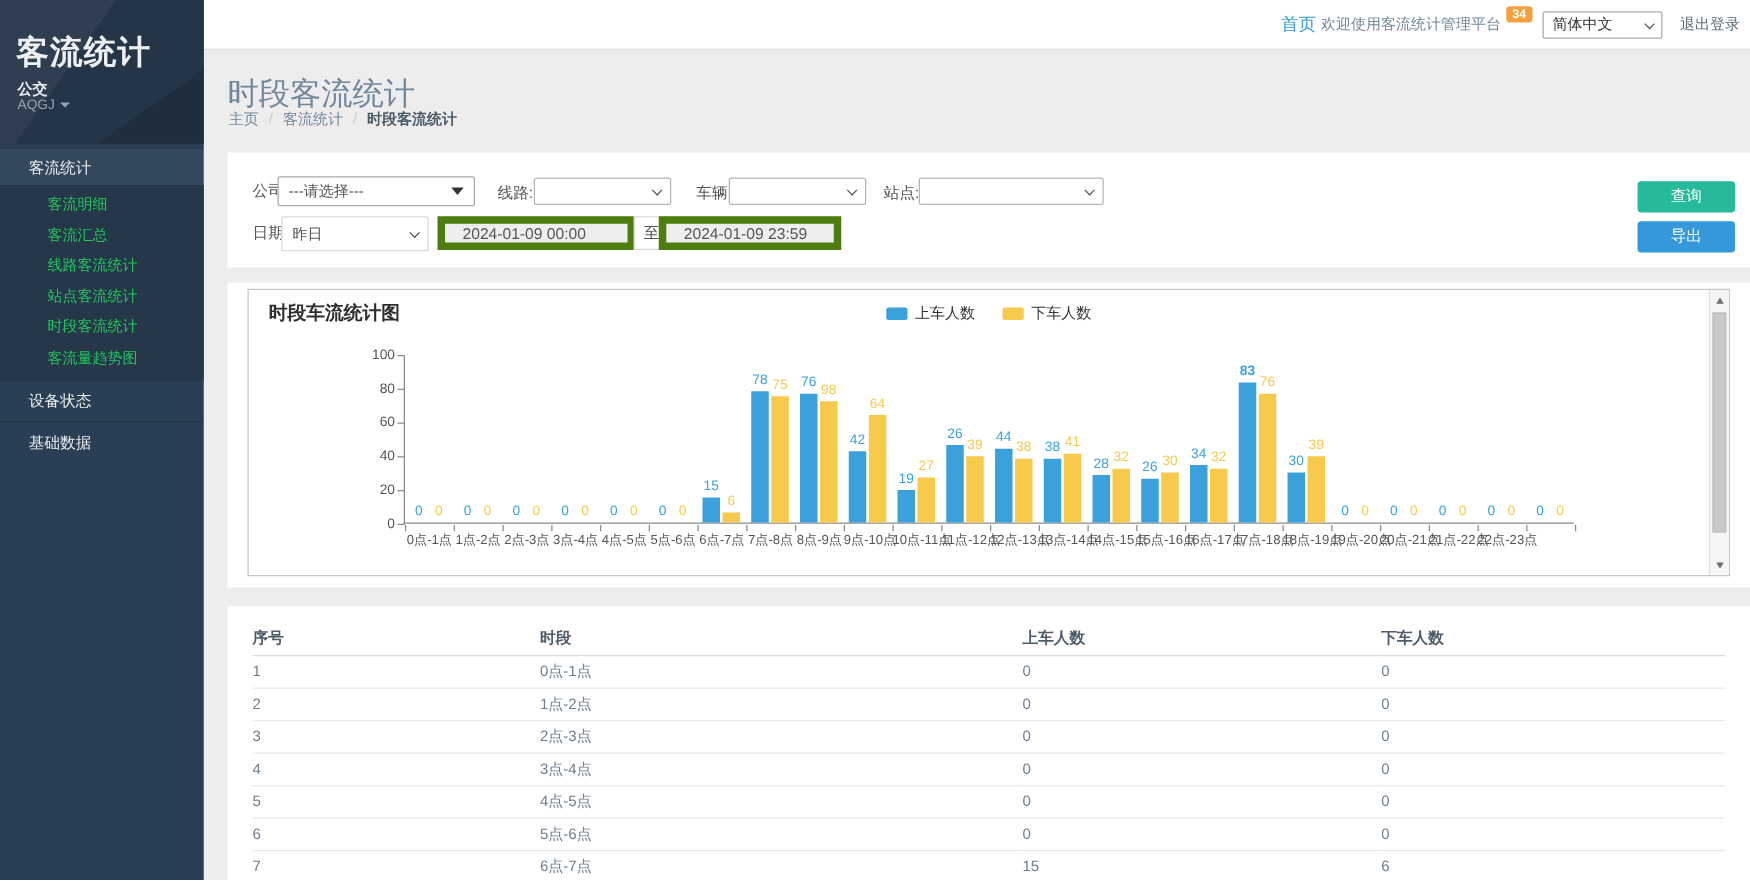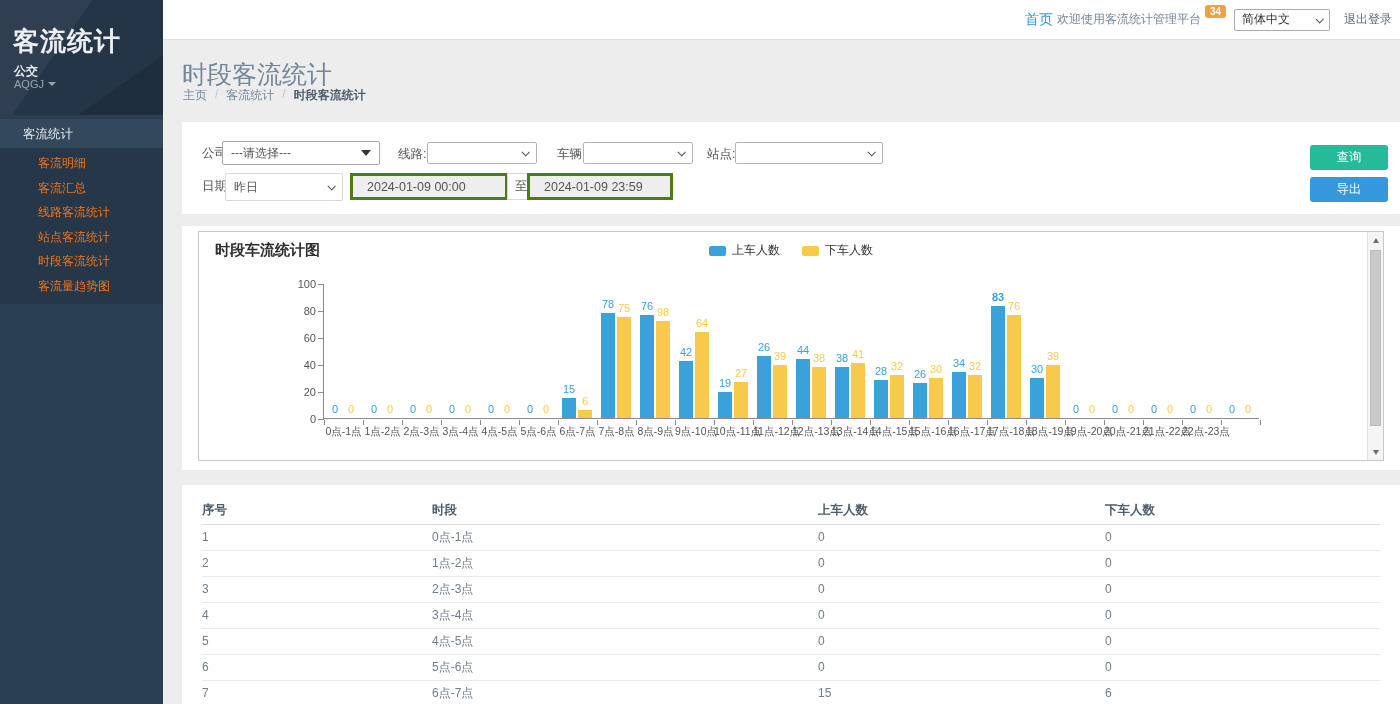--- a/index.html
+++ b/index.html
@@ -11,21 +11,21 @@
   .brand-block { position:relative; height:115px; background:#243548;
     background-image:linear-gradient(125deg, rgba(255,255,255,0.05) 0 38%, transparent 38%),
                      linear-gradient(-35deg, rgba(0,0,0,0.14) 0 26%, transparent 26%); }
   .brand-title { position:absolute; left:13px; top:24px; font-size:26px; font-weight:bold; color:#EDF0F2; letter-spacing:1px; }
   .org-name { position:absolute; left:14px; top:63px; font-size:12px; font-weight:bold; color:#E7ECF0; }
   .org-code { position:absolute; left:14px; top:78px; font-size:11px; color:#97A4B0; display:flex; align-items:center; gap:4px; }
   .caret-down { width:0; height:0; border-left:4px solid transparent; border-right:4px solid transparent; border-top:4px solid #97A4B0; display:inline-block; }
   .menu { position:absolute; top:118px; left:0; right:0; }
   .menu-parent { height:30px; line-height:30px; padding-left:23px; font-size:12.5px; color:#E7ECF0; background:rgba(255,255,255,0.05); border-top:1px solid rgba(0,0,0,0.18); cursor:pointer; }
   .child-menu { background:#253748; padding:3px 0 6px 0; }
-  .child-item { height:24.5px; line-height:24.5px; padding-left:38px; font-size:12px; color:#f97316; cursor:pointer; }
+  .child-item { height:24.5px; line-height:24.5px; padding-left:38px; font-size:12px; color:#22c55e; cursor:pointer; }
   .menu-section { height:33px; line-height:33px; padding-left:23px; font-size:12.5px; color:#E7ECF0; border-top:1px solid rgba(0,0,0,0.12); cursor:pointer; }
 
   
   .topnav { position:absolute; left:163px; top:0; width:1237px; height:40px; background:#FFFFFF; border-bottom:1px solid #DDE2E6;
     display:flex; align-items:center; justify-content:flex-end; padding-right:8px; }
   .home-link { font-size:14px; color:#3398DC; margin-right:4px; cursor:pointer; }
   .welcome-text { font-size:12px; color:#73879C; }
   .badge { background:#F3A13C; color:#fff; font-size:10px; font-weight:bold; border-radius:3px; padding:1px 5px; margin-left:4px; transform:translateY(-8px); }
   .lang-select { width:96px; height:22px; border:1px solid #ABABAB; border-radius:2px; background:#fff; margin-left:8px;
     display:flex; align-items:center; justify-content:space-between; padding:0 7px; font-size:12px; color:#333; cursor:pointer; }
@@ -45,21 +45,21 @@
   .panel { position:absolute; left:182px; width:1218px; background:#FFFFFF; }
   .filter-panel { top:122px; height:92px; }
   .chart-panel { top:226px; height:244px; }
   .table-panel { top:485px; height:240px; padding:12px 20px 0 20px; }
 
   
   .f-label { position:absolute; font-size:12.5px; color:#555; line-height:24px; }
   .select-box { position:absolute; height:24px; border:1px solid #A9A9A9; border-radius:2px; background:#fff;
     display:flex; align-items:center; justify-content:space-between; padding:0 8px; font-size:12px; color:#555; cursor:pointer; }
   .sel-thin { border:1px solid #B5B5B5; height:22px; }
-  .date-input { position:absolute; height:27px; background:#EEEEEE; border:3px solid #4d7c0f; font-size:12.5px; color:#555;
+  .date-input { position:absolute; height:27px; background:#EEEEEE; border:6px solid #4d7c0f; font-size:12.5px; color:#555;
     display:flex; align-items:center; padding-left:14px; cursor:pointer; }
   .to-box { position:absolute; height:27px; background:#FFFFFF; border:1px solid #D9D9D9; font-size:12.5px; color:#555;
     display:flex; align-items:center; padding:0 7px; }
   .btn { position:absolute; right:12px; width:78px; height:25px; border:none; border-radius:3px; color:#fff; font-size:12.5px;
     display:flex; align-items:center; justify-content:center; cursor:pointer; font-family:inherit; }
   .btn-query { top:23px; background:#26B99A; }
   .btn-export { top:55px; background:#3498DB; }
 
   
   .chart-box { position:absolute; left:16px; top:5px; width:1186px; height:230px; border:1px solid #C8C8C8; background:#fff; overflow:hidden; }
@@ -102,20 +102,24 @@
   </div>
   <div class="menu">
     <div class="menu-parent">客流统计</div>
     <div class="child-menu">
         <div class="child-item">客流明细</div>
         <div class="child-item">客流汇总</div>
         <div class="child-item">线路客流统计</div>
         <div class="child-item">站点客流统计</div>
         <div class="child-item">时段客流统计</div>
         <div class="child-item">客流量趋势图</div>
+      </div>
+    <div>
+        <div class="menu-section">设备状态</div>
+        <div class="menu-section">基础数据</div>
       </div>
   </div>
 </div>
 
 <div class="topnav">
   <span class="home-link">首页</span>
   <span class="welcome-text">欢迎使用客流统计管理平台</span>
   <span class="badge">34</span>
   <div class="lang-select">
     <span>简体中文</span>

